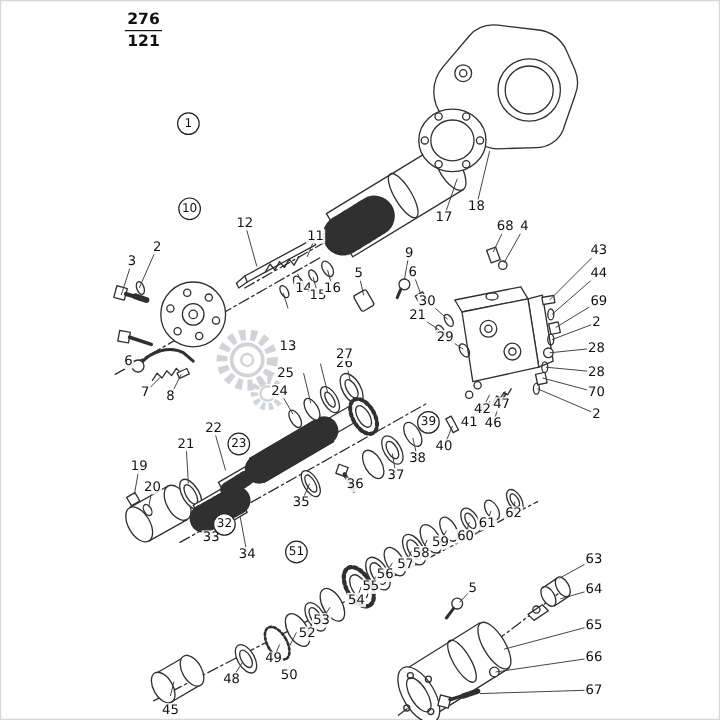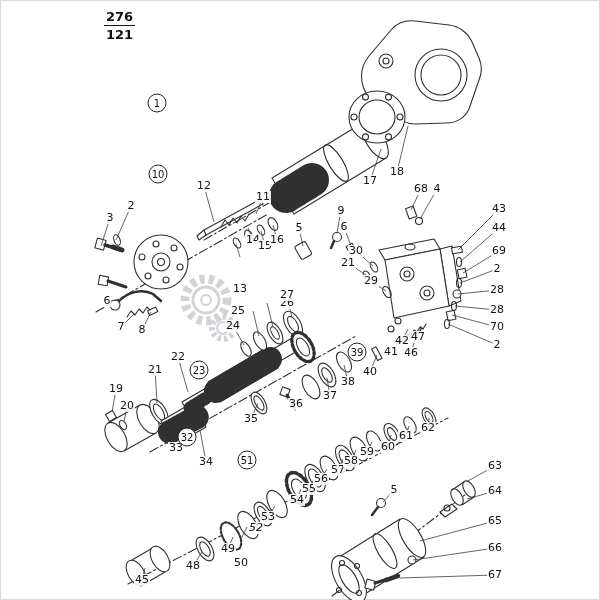--- a/index.html
+++ b/index.html
@@ -351,25 +351,25 @@
       <div class="part-label" style="left: 206px; top: 462px;">34</div>
       <div class="part-label" style="left: 251px; top: 419px;">35</div>
       <div class="part-label" style="left: 296px; top: 404px;">36</div>
       <div class="part-label" style="left: 330px; top: 396px;">37</div>
       <div class="part-label" style="left: 348px; top: 382px;">38</div>
       <div class="part-label" style="left: 370px; top: 372px;">40</div>
       <div class="part-label" style="left: 391px; top: 352px;">41</div>
       <div class="part-label" style="left: 402px; top: 341px;">42</div>
       <div class="part-label" style="left: 411px; top: 353px;">46</div>
       <div class="part-label" style="left: 418px; top: 337px;">47</div>
-      <div class="part-label" style="left: 142px; top: 580px;">45</div>
+      <div class="part-label" style="left: 142px; top: 592px;">45</div>
       <div class="part-label" style="left: 193px; top: 566px;">48</div>
       <div class="part-label" style="left: 228px; top: 549px;">49</div>
       <div class="part-label" style="left: 241px; top: 563px; text-align: center;">50</div>
-      <div class="part-label" style="left: 256px; top: 528px; font-style: italic;">52</div>
+      <div class="part-label" style="left: 256px; top: 528px;">52</div>
       <div class="part-label" style="left: 268px; top: 517px;">53</div>
       <div class="part-label" style="left: 297px; top: 500px;">54</div>
       <div class="part-label" style="left: 309px; top: 489px;">55</div>
       <div class="part-label" style="left: 321px; top: 479px;">56</div>
       <div class="part-label" style="left: 338px; top: 470px;">57</div>
       <div class="part-label" style="left: 351px; top: 461px;">58</div>
       <div class="part-label" style="left: 367px; top: 452px;">59</div>
       <div class="part-label" style="left: 388px; top: 447px;">60</div>
       <div class="part-label" style="left: 406px; top: 436px;">61</div>
       <div class="part-label" style="left: 428px; top: 428px;">62</div>

